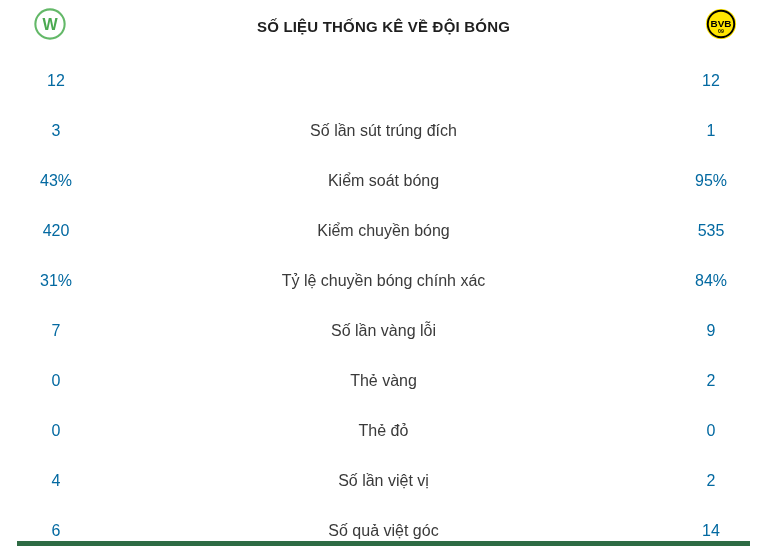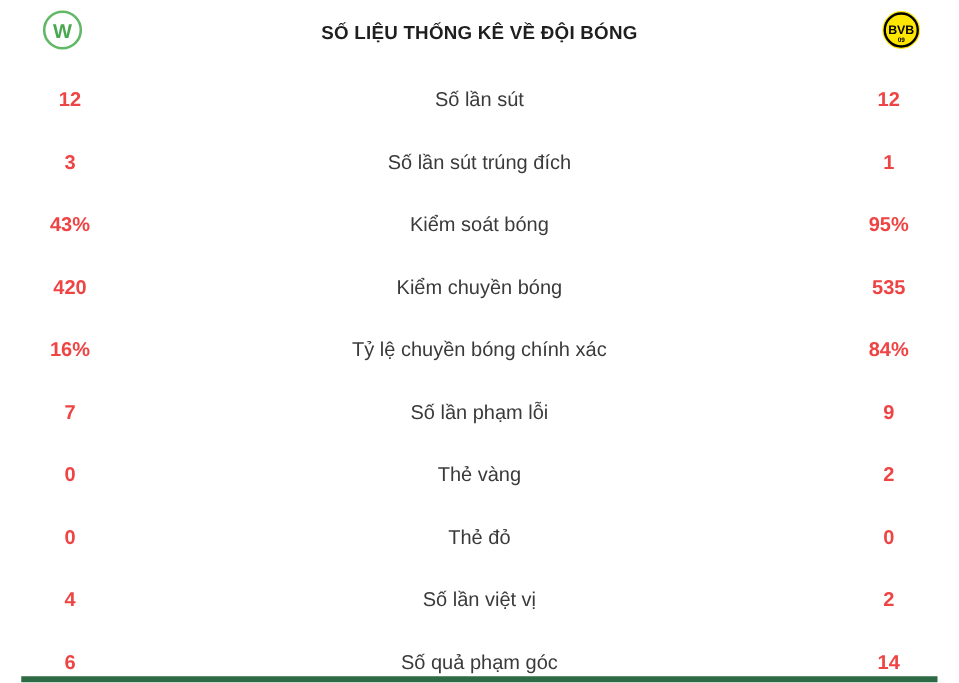--- a/index.html
+++ b/index.html
@@ -42,22 +42,21 @@
     height: 50px;
     display: flex;
     align-items: center;
   }
   .stat-row .home-value,
   .stat-row .away-value {
     position: absolute;
     width: 72px;
     text-align: center;
     font-size: 16px;
-    color: #ef4444;
-    font-weight: bold;
+    color: #0369a1;
   }
   .stat-row .home-value { left: 20px; }
   .stat-row .away-value { left: 675px; }
   .stat-row .stat-label {
     width: 100%;
     text-align: center;
     font-size: 16px;
     color: #3a3a3a;
   }
   .accent-bar {
@@ -84,65 +83,64 @@
       <circle cx="18" cy="18" r="16" fill="#ffe600"></circle>
       <circle cx="18" cy="18" r="14" fill="none" stroke-width="2" stroke="#000000"></circle>
       <text x="18" y="21.5" text-anchor="middle" font-size="10.5" font-weight="bold" font-family="'Liberation Sans', sans-serif" fill="#000000">BVB</text>
       <text x="18" y="28" text-anchor="middle" font-size="5.5" font-weight="bold" font-family="'Liberation Sans', sans-serif" fill="#000000">09</text>
     </svg>
   </div>
 
   <div class="rows">
     <div class="stat-row">
       <span class="home-value">12</span>
-      <span class="stat-label">Số lần sút</span>
       <span class="away-value">12</span>
     </div>
     <div class="stat-row">
       <span class="home-value">3</span>
       <span class="stat-label">Số lần sút trúng đích</span>
       <span class="away-value">1</span>
     </div>
     <div class="stat-row">
       <span class="home-value">43%</span>
       <span class="stat-label">Kiểm soát bóng</span>
       <span class="away-value">95%</span>
     </div>
     <div class="stat-row">
       <span class="home-value">420</span>
       <span class="stat-label">Kiểm chuyền bóng</span>
       <span class="away-value">535</span>
     </div>
     <div class="stat-row">
-      <span class="home-value">16%</span>
+      <span class="home-value">31%</span>
       <span class="stat-label">Tỷ lệ chuyền bóng chính xác</span>
       <span class="away-value">84%</span>
     </div>
     <div class="stat-row">
       <span class="home-value">7</span>
-      <span class="stat-label">Số lần phạm lỗi</span>
+      <span class="stat-label">Số lần vàng lỗi</span>
       <span class="away-value">9</span>
     </div>
     <div class="stat-row">
       <span class="home-value">0</span>
       <span class="stat-label">Thẻ vàng</span>
       <span class="away-value">2</span>
     </div>
     <div class="stat-row">
       <span class="home-value">0</span>
       <span class="stat-label">Thẻ đỏ</span>
       <span class="away-value">0</span>
     </div>
     <div class="stat-row">
       <span class="home-value">4</span>
       <span class="stat-label">Số lần việt vị</span>
       <span class="away-value">2</span>
     </div>
     <div class="stat-row">
       <span class="home-value">6</span>
-      <span class="stat-label">Số quả phạm góc</span>
+      <span class="stat-label">Số quả việt góc</span>
       <span class="away-value">14</span>
     </div>
   </div>
 
   <div class="accent-bar" style="background: rgb(46, 107, 68);"></div>
 
 </div>
 
 </body></html>

